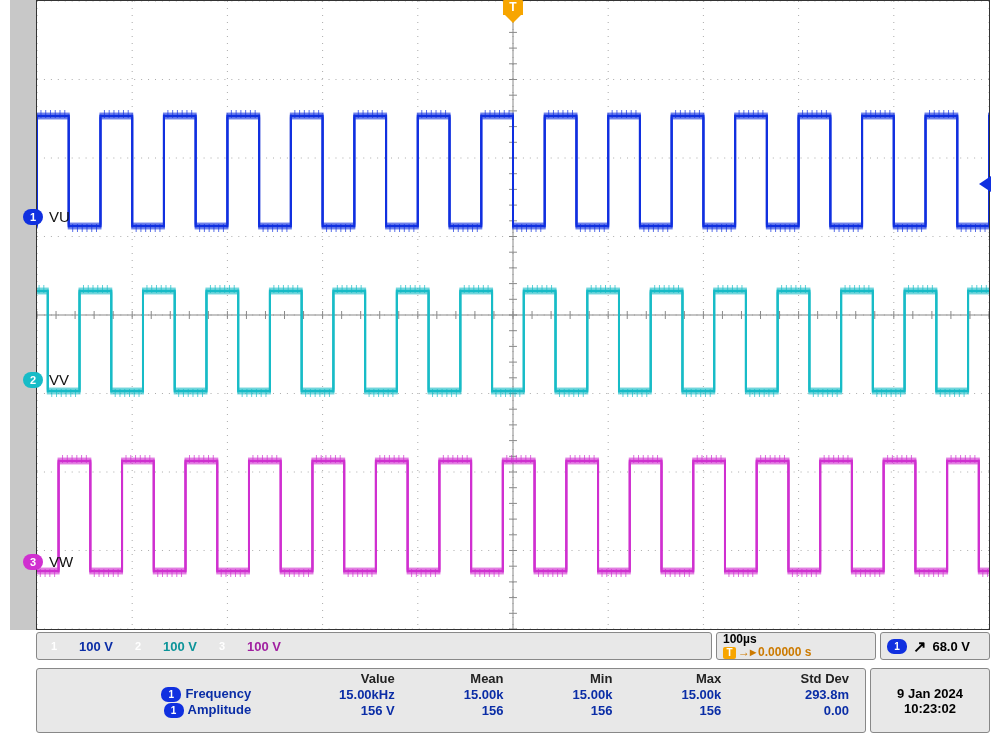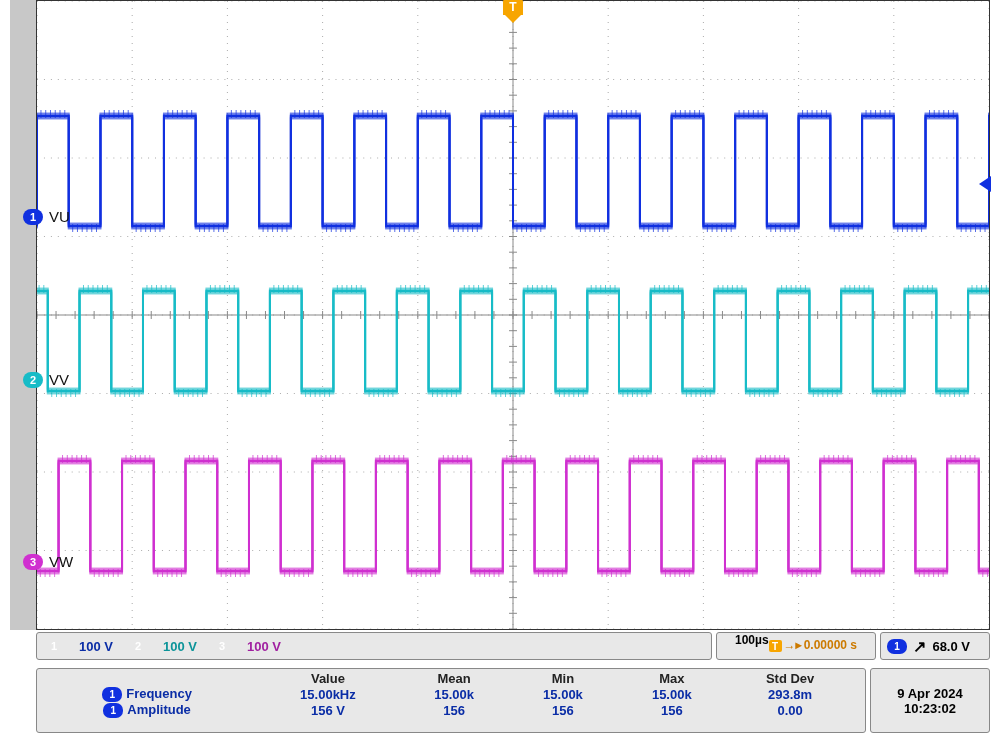--- a/index.html
+++ b/index.html
@@ -83,21 +83,21 @@
   }
   .scale-box .chip {
     width: 22px; height: 16px; border-radius: 8px; color: #fff; font-weight: bold;
     display: flex; align-items: center; justify-content: center; font-size: 11px;
   }
   .scale-box .val { color: #0a2da6; font-weight: bold; }
   .scale-box .val.v2 { color: #0c9499; }
   .scale-box .val.v3 { color: #a020a0; }
   .tbox {
     width: 160px; background: #e8e8e8; border: 1px solid #888; border-radius: 3px;
-    display: flex; flex-direction: row; justify-content: center; padding: 1px 6px;
+    display: flex; flex-direction: column; justify-content: center; padding: 1px 6px;
     font-size: 12px; line-height: 1.1;
   }
   .tbox .l1 { font-weight: bold; }
   .tbox .l2 { display: flex; align-items: center; gap: 2px; color: #cc7a00; font-weight: bold; }
   .tbox .l2 .tic { width: 13px; height: 12px; background: #f7a500; color:#fff; font-size:10px; display:flex;align-items:center;justify-content:center;border-radius:2px; }
   .sbox {
     width: 120px; background: #e8e8e8; border: 1px solid #888; border-radius: 3px;
     display: flex; flex-direction: column; justify-content: center; padding: 1px 6px;
     font-size: 12px; line-height: 1.1; font-weight: bold;
   }
@@ -110,21 +110,21 @@
   .trigbox .edge { font-size: 16px; }
 
   .row2 {
     display: flex; gap: 4px; flex: 1;
   }
   .meas {
     flex: 1; background: #e8e8e8; border: 1px solid #888; border-radius: 3px;
     padding: 2px 6px; font-size: 13px;
   }
   .meas table { border-collapse: collapse; width: 100%; }
-  .meas th, .meas td { text-align: center; padding: 0 10px 0 0; white-space: nowrap; }
+  .meas th, .meas td { text-align: right; padding: 0 10px 0 0; white-space: nowrap; }
   .meas th { font-weight: bold; color: #222; }
   .meas td { color: #0a2da6; font-weight: bold; }
   .meas .mrow .chip {
     display: inline-flex; width: 20px; height: 15px; border-radius: 7px; background: #1030e0;
     color:#fff; font-size:10px; align-items:center; justify-content:center; margin-right: 4px;
   }
   .dtbox {
     width: 120px; background: #e8e8e8; border: 1px solid #888; border-radius: 3px;
     display: flex; flex-direction: column; justify-content: center; align-items: center;
     font-size: 13px; font-weight: bold;
@@ -927,18 +927,18 @@
                 <td>156 V</td>
                 <td>156</td>
                 <td>156</td>
                 <td>156</td>
                 <td>0.00</td>
               </tr>
             </tbody>
         </table>
       </div>
       <div class="dtbox">
-        <div>9 Apr 2024</div>
+        <div>9 Jan 2024</div>
         <div>10:23:02</div>
       </div>
     </div>
   </div>
 </div>
 
 </body></html>

